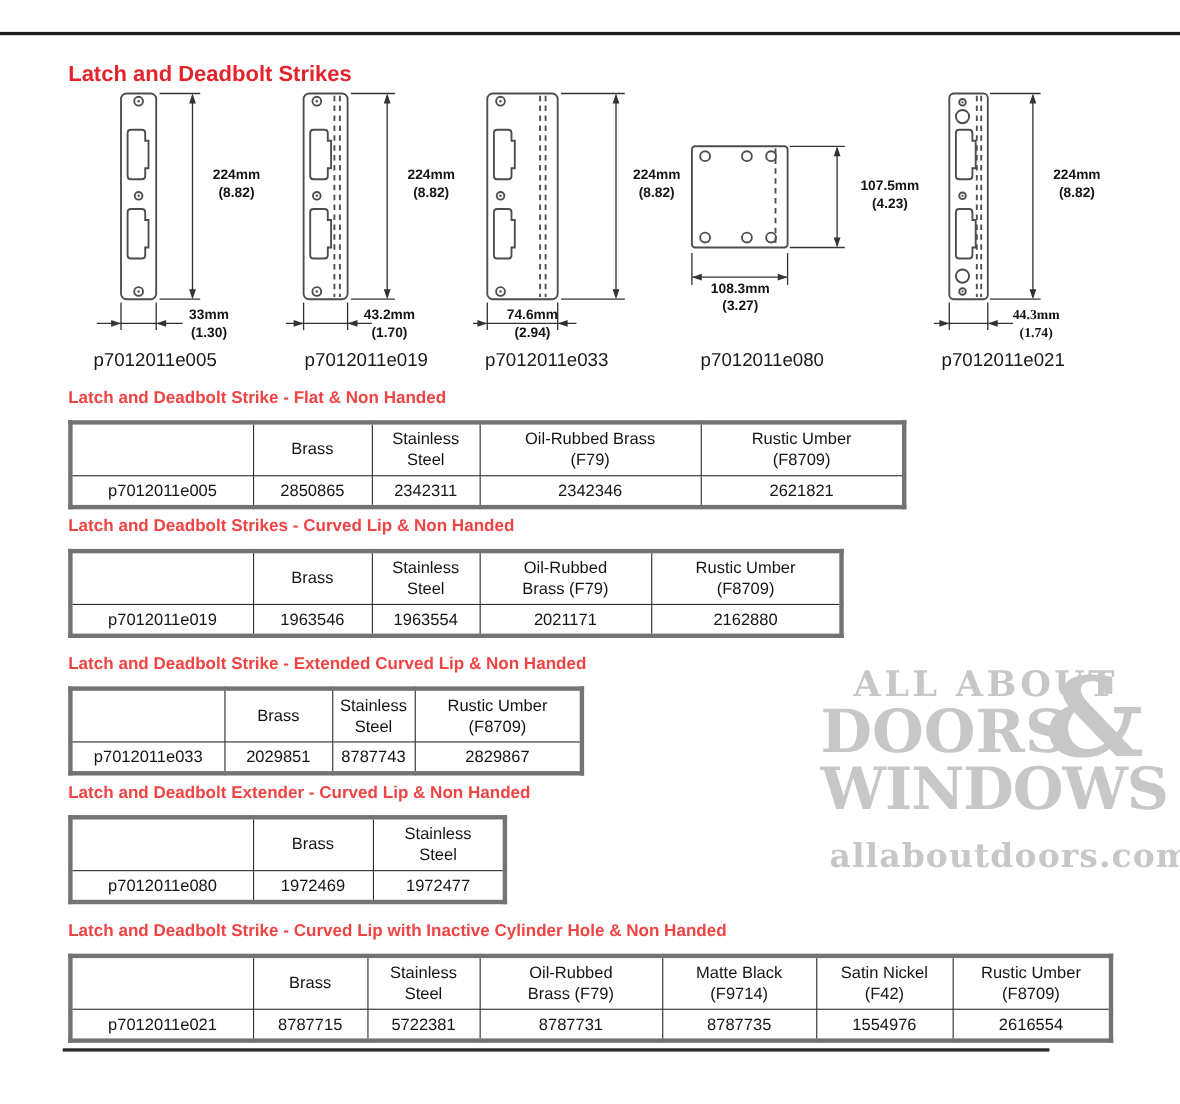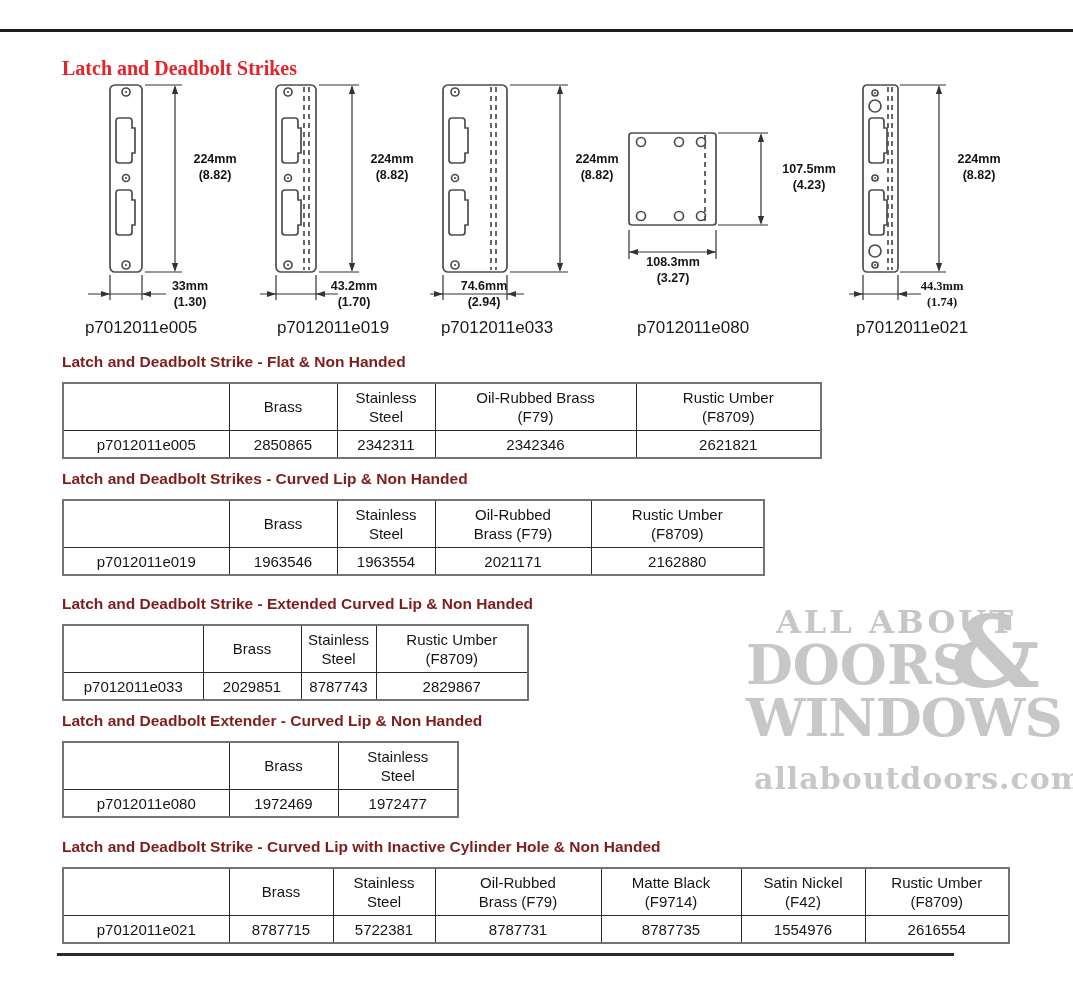--- a/index.html
+++ b/index.html
@@ -1,29 +1,29 @@
 <!DOCTYPE html>
 <html><head>
 <meta charset="utf-8">
 <title>Latch and Deadbolt Strikes</title>
 <style>
   html,body{margin:0;padding:0;background:#ffffff;}
   .page{position:relative;width:1073px;height:1004px;background:#fff;overflow:hidden;
         font-family:"Liberation Sans",sans-serif;color:#111;}
   .toprule{position:absolute;top:29px;left:0;width:1073px;height:3px;background:#1c1c1c;}
   .bottomrule{position:absolute;top:953px;left:57px;width:897px;height:3px;background:#2a2a2a;}
-  .heading{position:absolute;left:62px;top:44px;font-size:20px;font-weight:bold;color:#e4232b;font-family:Liberation Serif, serif;}
+  .heading{position:absolute;left:62px;top:44px;font-size:20px;font-weight:bold;color:#e4232b;}
   .drawing{position:absolute;}
   .drawing svg{position:absolute;left:0;top:0;overflow:visible;}
   .dim-label{position:absolute;font-weight:bold;font-size:12.5px;line-height:1.25;
              text-align:center;white-space:pre-line;color:#151515;}
   .part-label{position:absolute;font-size:17px;color:#1a1a1a;text-align:center;width:150px;}
   .tblock{position:absolute;left:62px;}
-  .tbl-title{margin:0 0 11px 0;font-size:15.5px;font-weight:bold;color:#7f1d1d;}
-  table.product{border-collapse:collapse;table-layout:fixed;border:2px solid #737373;background:#fff;}
+  .tbl-title{margin:0 0 11px 0;font-size:15.5px;font-weight:bold;color:#ef4444;}
+  table.product{border-collapse:collapse;table-layout:fixed;border:4px solid #737373;background:#fff;}
   table.product th,table.product td{border:1.5px solid #2b2b2b;text-align:center;
        font-size:15px;color:#151515;padding:0 4px;overflow:hidden;}
   table.product th{font-weight:normal;height:46px;white-space:pre-line;line-height:1.3;vertical-align:middle;}
   table.product td{height:26px;}
   .watermark{position:absolute;left:746px;top:606px;width:290px;color:#c7c7c7;
              font-family:"DejaVu Serif",serif;font-weight:bold;user-select:none;}
   .wm-l1{font-size:32px;letter-spacing:3px;margin-left:30px;line-height:1;}
   .wm-l2{font-size:54px;letter-spacing:0px;line-height:0.95;margin-top:2px;}
   .wm-amp{position:absolute;right:-4px;top:-4px;font-size:100px;line-height:1;}
   .wm-l3{font-size:53px;letter-spacing:-1px;line-height:1.0;}

